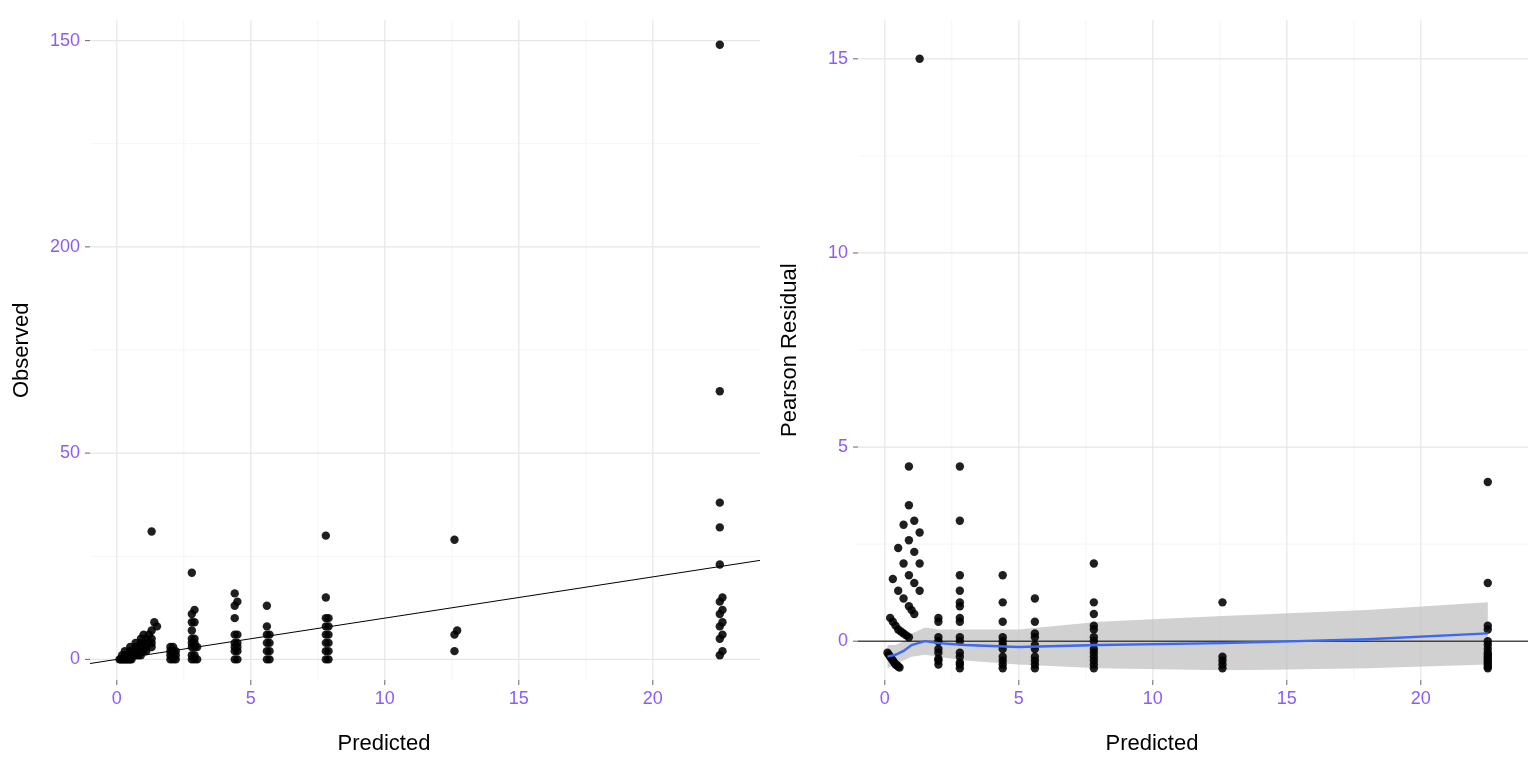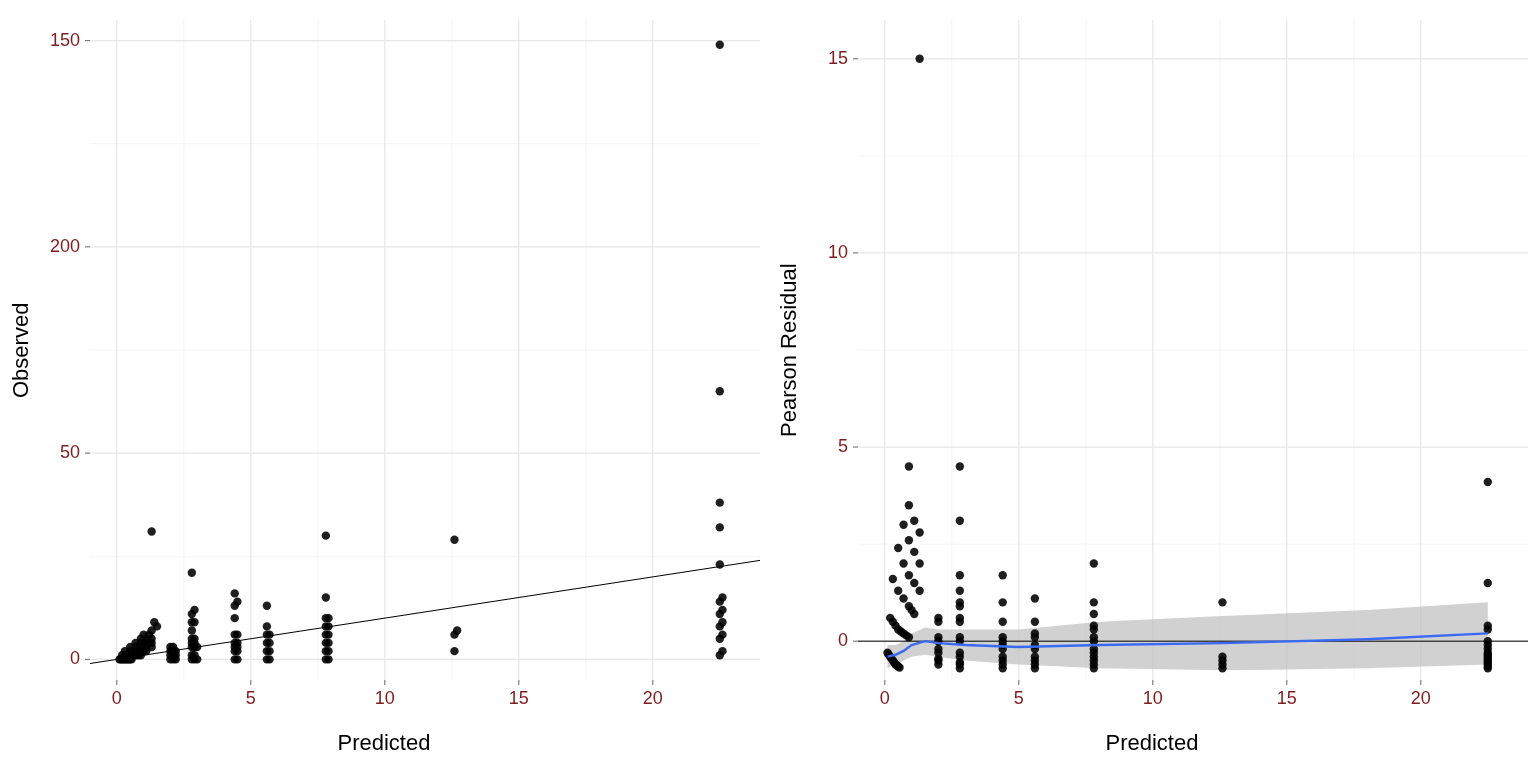--- a/index.html
+++ b/index.html
@@ -22,21 +22,21 @@
     height: 768px;
     box-sizing: border-box;
   }
   .plot-area {
     position: absolute;
     background: #ffffff;
   }
   .tick-label {
     position: absolute;
     font-size: 18px;
-    color: #7f1d1d;
+    color: #8b5cf6;
   }
   .axis-title {
     position: absolute;
     font-size: 22px;
     color: #000;
   }
   .y-title {
     writing-mode: vertical-rl;
     transform: rotate(180deg);
     transform-origin: center center;

